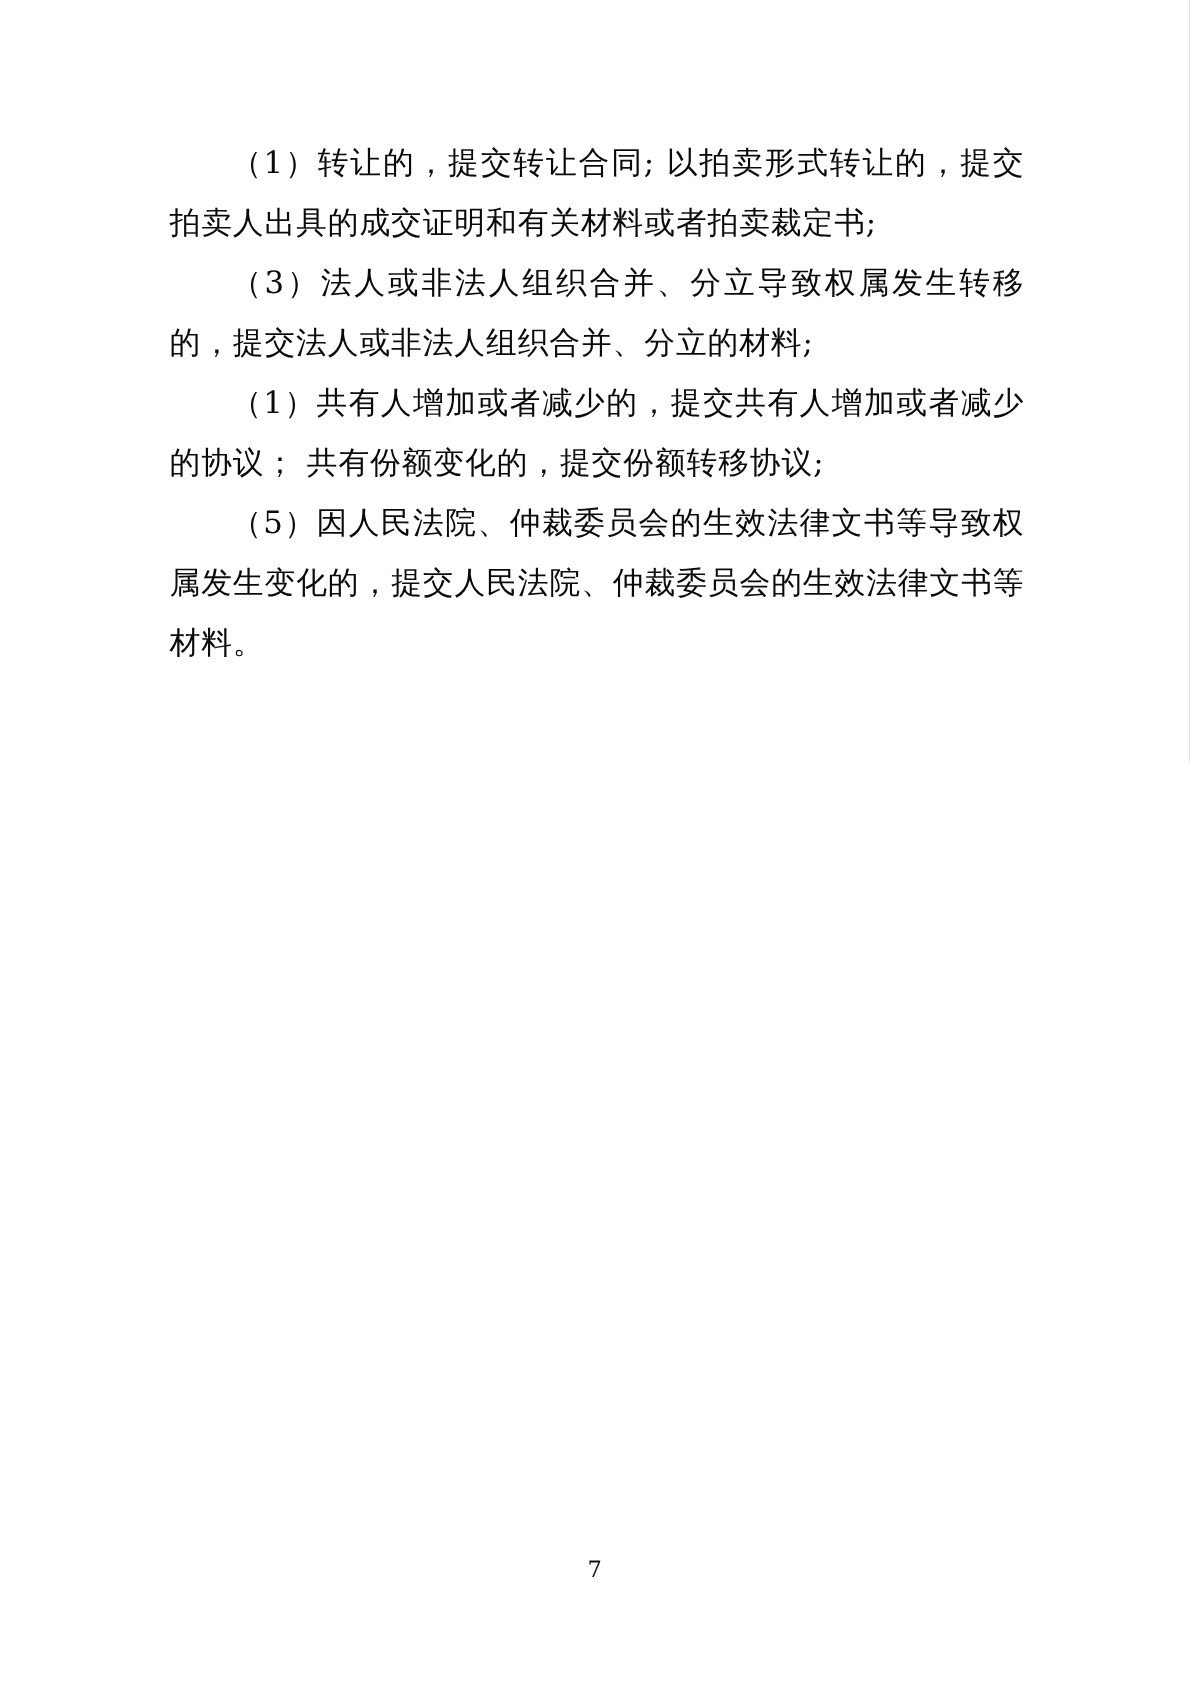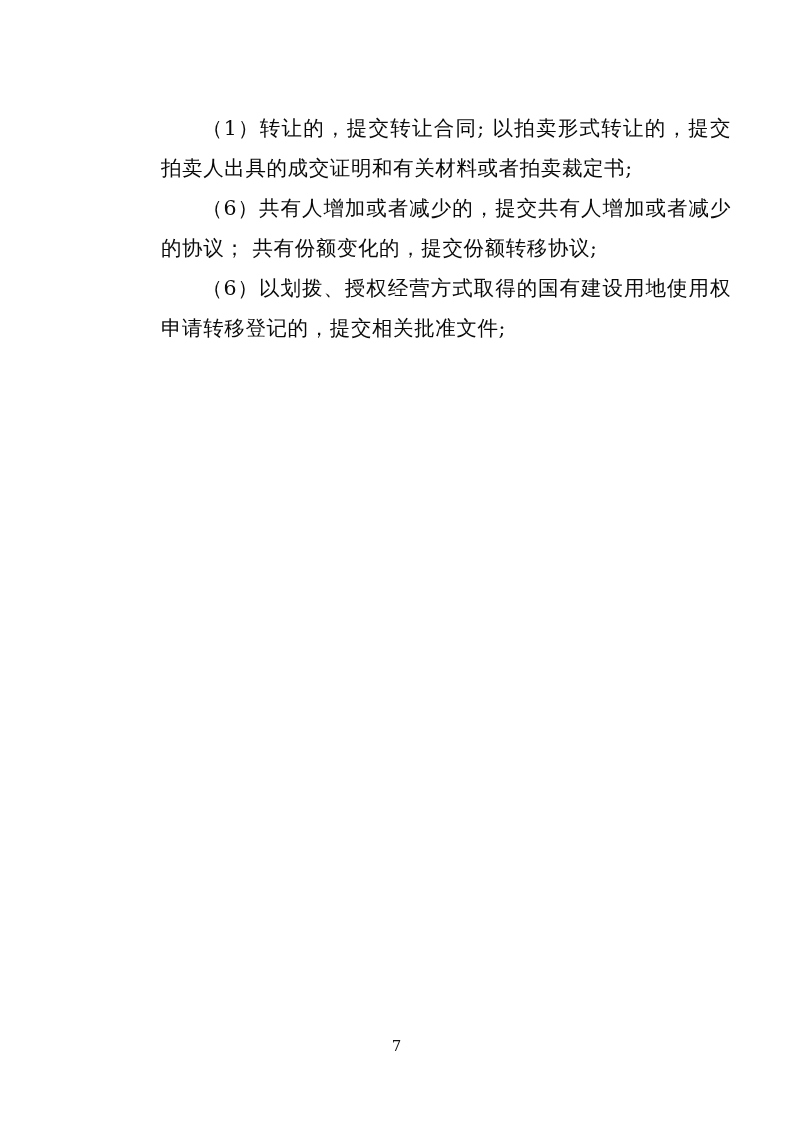--- a/index.html
+++ b/index.html
@@ -15,23 +15,22 @@
     width: 793px;
     height: 1122px;
     margin: 0 auto;
     background: #ffffff;
     box-sizing: border-box;
     overflow: hidden;
   }
   .content {
     position: absolute;
     left: 113px;
-    top: 108px;
+    top: 88px;
     width: 570px;
-    margin-left: 48px;
   }
   .para {
     font-size: 20.5px;
     line-height: 40px;
     color: #0a0a0a;
     text-align: justify;
     text-justify: inter-ideograph;
     margin: 0;
     letter-spacing: 0.6px;
   }
@@ -48,17 +47,18 @@
     color: #111;
     font-family: "DejaVu Serif", "Liberation Serif", serif;
   }
 </style>
 </head>
 <body>
 
 <div class="page">
   <div class="content">
     <p class="para indent">（1）转让的，提交转让合同; 以拍卖形式转让的，提交拍卖人出具的成交证明和有关材料或者拍卖裁定书;</p>
-    <p class="para indent">（6）共有人增加或者减少的，提交共有人增加或者减少的协议； 共有份额变化的，提交份额转移协议;</p>
-    <p class="para indent">（6）以划拨、授权经营方式取得的国有建设用地使用权申请转移登记的，提交相关批准文件;</p>
+    <p class="para indent">（3）法人或非法人组织合并、分立导致权属发生转移的，提交法人或非法人组织合并、分立的材料;</p>
+    <p class="para indent">（1）共有人增加或者减少的，提交共有人增加或者减少的协议； 共有份额变化的，提交份额转移协议;</p>
+    <p class="para indent">（5）因人民法院、仲裁委员会的生效法律文书等导致权属发生变化的，提交人民法院、仲裁委员会的生效法律文书等材料。</p>
   </div>
   <div class="page-number">7</div>
 </div>
 
 </body></html>

